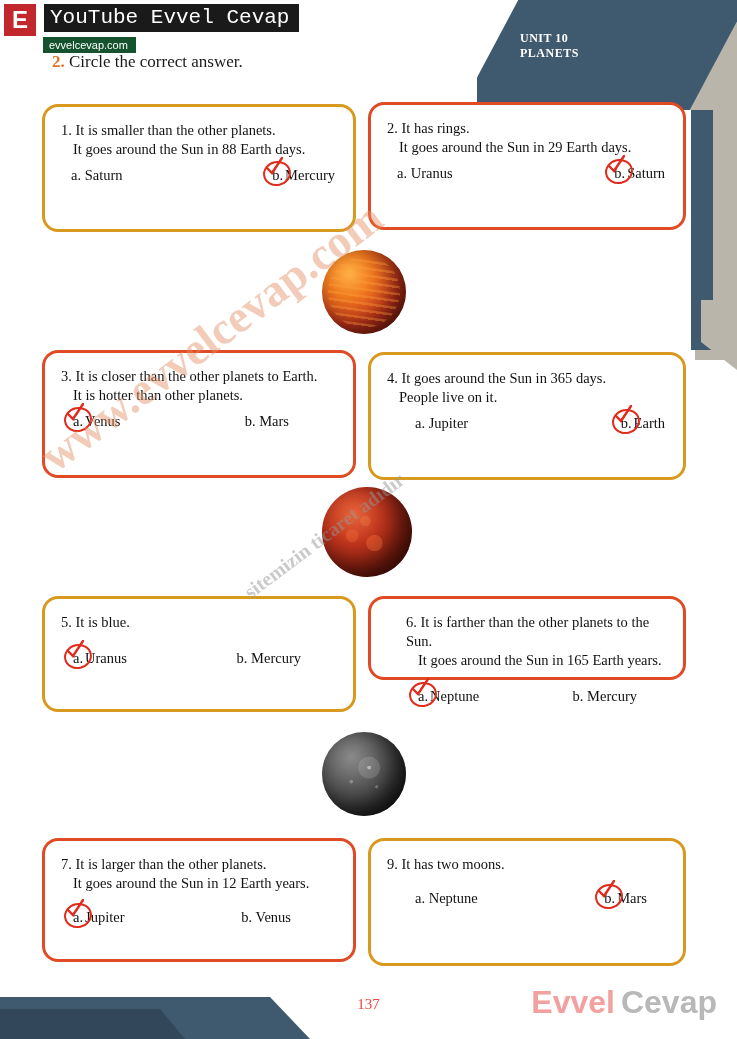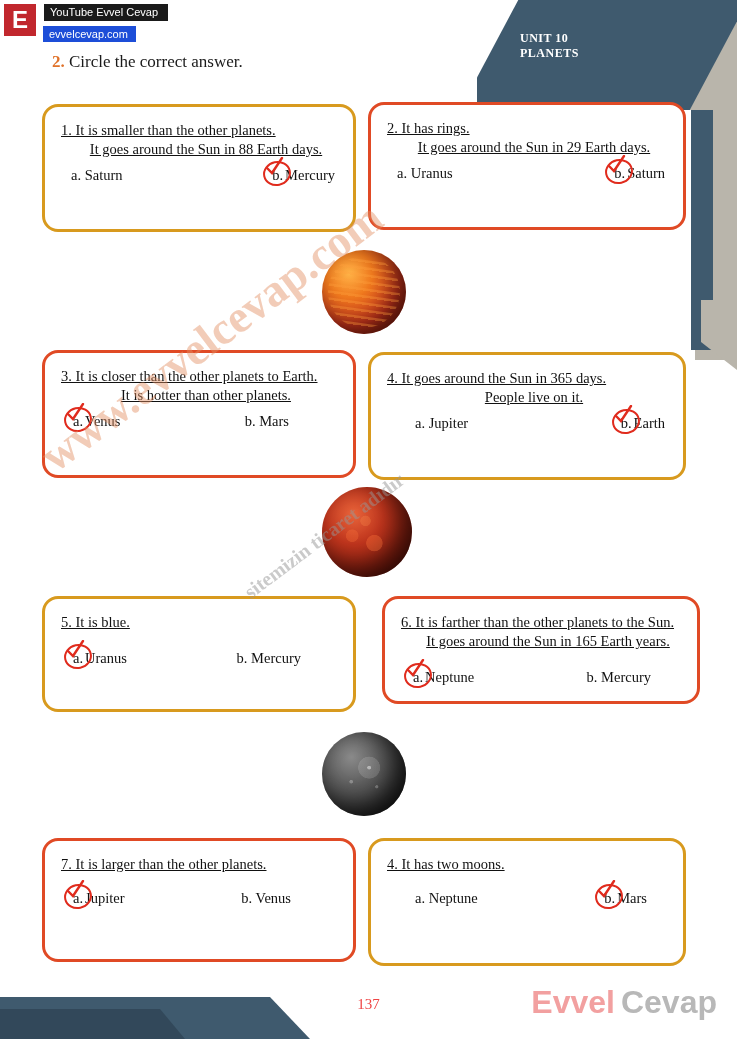--- a/index.html
+++ b/index.html
@@ -94,29 +94,29 @@
     display: flex;
     align-items: center;
     justify-content: center;
     border: 2px solid #ffffff;
     box-sizing: border-box;
   }
   .brand-texts { margin-left: 4px; }
   .brand-title {
     background: #1a1a1a;
     color: #ffffff;
-    font-family: Liberation Sans, sans-serif;
-    font-size: 11px;
+    font-family: Liberation Mono, monospace;
+    font-size: 21px;
     padding: 2px 10px 3px 6px;
     border: 2px solid #ffffff;
     display: inline-block;
     white-space: nowrap;
   }
   .brand-sub {
-    background: #1d4ed8;
+    background: #14532d;
     color: #ffffff;
     font-family: "Liberation Sans", sans-serif;
     font-size: 11px;
     padding: 2px 8px 2px 6px;
     margin-top: 2px;
     border: 1px solid #ffffff;
     display: inline-block;
     white-space: nowrap;
   }
 
@@ -156,26 +156,24 @@
     z-index: 14;
   }
   .card.orange { border: 3px solid #d89a1e; }
   .card.red    { border: 3px solid #e04a25; }
 
   .card .qtext {
     font-size: 14.5px;
     color: #111111;
     line-height: 19px;
     padding: 14px 14px 0 16px;
-    text-decoration: underline;
   }
   .card .qtext .l2 {
     display: block;
     padding-left: 12px;
-    text-align: center;
   }
   .options {
     display: flex;
     padding: 8px 18px 0 26px;
     font-size: 14.5px;
     color: #111111;
     gap: 15px;
   }
   .opt {
     position: relative;
@@ -432,21 +430,21 @@
           <path d="M3 11 L8 16 L18 1" stroke="#e02b1d" stroke-width="2.4" fill="none" stroke-linecap="round"></path>
         </svg>
         <span>a.</span>
       </span><span>Uranus</span>
     </span>
     <span class="opt spacer"></span>
     <span class="opt" style="margin-right:34px;">b. Mercury</span>
   </div>
 </div>
 
-<div class="card red" style="left:382px; top:596px; width:318px; height:108px;">
+<div class="card red" style="left:368px; top:596px; width:318px; height:84px;padding-left:19px;">
   <div class="qtext">
     <span>6. It is farther than the other planets to the Sun.</span>
     <span class="l2">It goes around the Sun in 165 Earth years.</span>
   </div>
   <div class="options" style="padding-top:18px;">
     <span class="opt">
       <span class="circled">
         <span class="ring"></span>
         <svg class="tick" viewBox="0 0 20 18">
           <path d="M3 11 L8 16 L18 1" stroke="#e02b1d" stroke-width="2.4" fill="none" stroke-linecap="round"></path>
@@ -457,39 +455,40 @@
     <span class="opt spacer"></span>
     <span class="opt" style="margin-right:28px;">b. Mercury</span>
   </div>
 </div>
 
 <div class="planet planet-3"></div>
 
 <div class="card red" style="left:42px; top:838px; width:314px; height:124px;">
   <div class="qtext">
     <span>7. It is larger than the other planets.</span>
+    <span class="l2">It goes around the Sun in 12 Earth years.</span>
   </div>
   <div class="options" style="padding-top:16px;">
     <span class="opt">
       <span class="circled">
         <span class="ring"></span>
         <svg class="tick" viewBox="0 0 20 18">
           <path d="M3 11 L8 16 L18 1" stroke="#e02b1d" stroke-width="2.4" fill="none" stroke-linecap="round"></path>
         </svg>
         <span>a.</span>
       </span><span>Jupiter</span>
     </span>
     <span class="opt spacer"></span>
     <span class="opt" style="margin-right:44px;">b. Venus</span>
   </div>
 </div>
 
 <div class="card orange" style="left:368px; top:838px; width:318px; height:128px;">
   <div class="qtext">
-    <span>4. It has two moons.</span>
+    <span>9. It has two moons.</span>
   </div>
   <div class="options" style="padding-top:16px; padding-left:44px;">
     <span class="opt">a. Neptune</span>
     <span class="opt spacer"></span>
     <span class="opt" style="margin-right:18px;">
       <span class="circled">
         <span class="ring"></span>
         <svg class="tick" viewBox="0 0 20 18">
           <path d="M3 11 L8 16 L18 1" stroke="#e02b1d" stroke-width="2.4" fill="none" stroke-linecap="round"></path>
         </svg>

